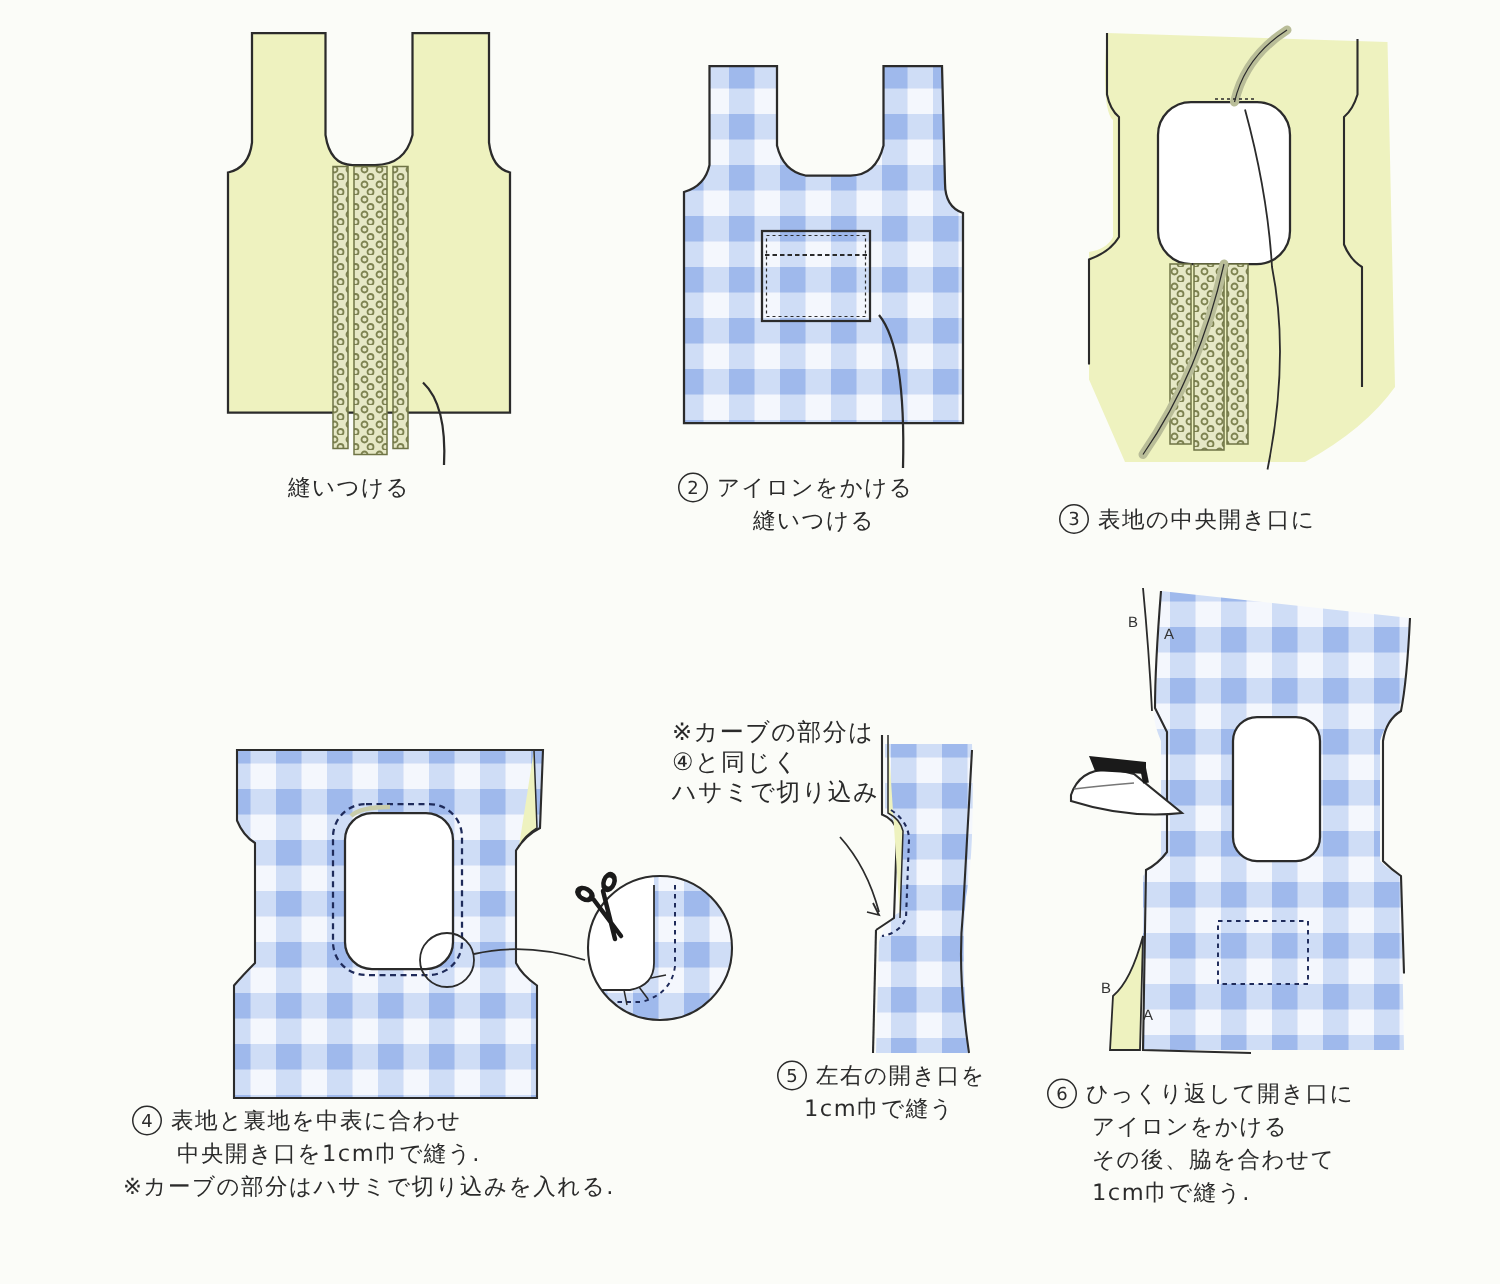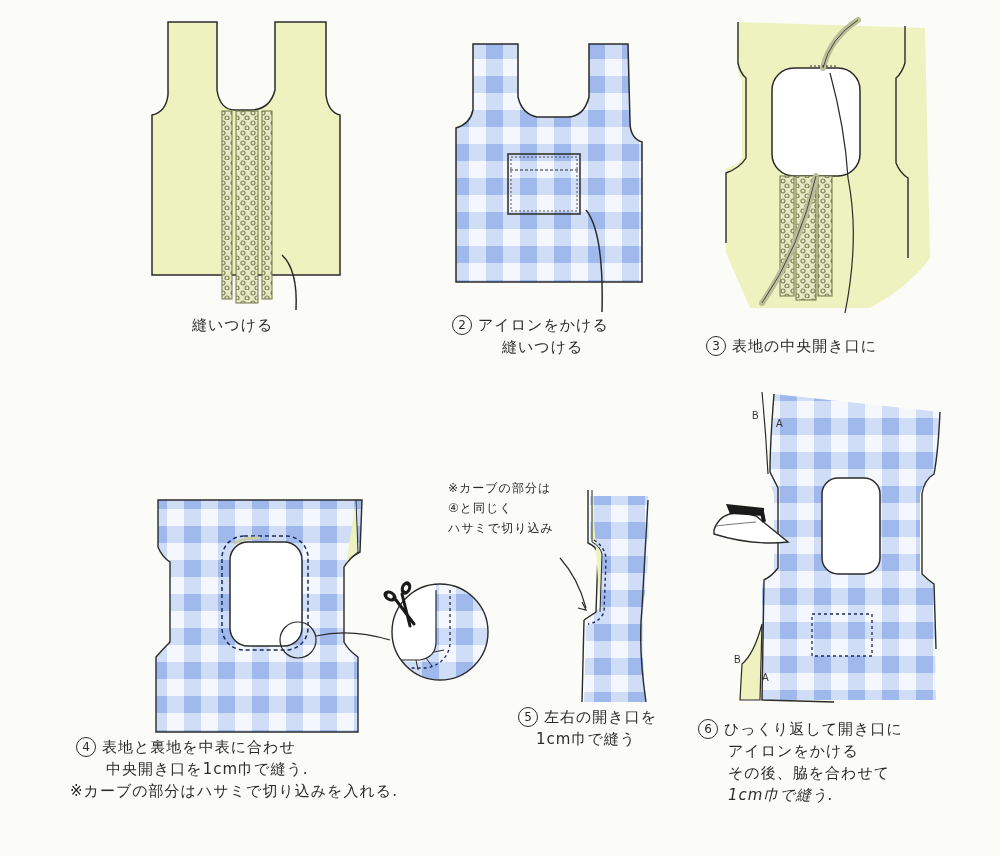--- a/index.html
+++ b/index.html
@@ -17,21 +17,21 @@
     letter-spacing: 1px; white-space: nowrap;
     color: #2b2b2b;
   }
   .caption .line { display: block; }
   .num {
     display: inline-block; width: 18px; height: 18px; line-height: 18px;
     border: 1.6px solid #2b2b2b; border-radius: 50%;
     text-align: center; font-size: 12px; margin-right: 6px; vertical-align: 1px;
     letter-spacing: 0;
   }
-  .note { position: absolute; font-size: 12px; line-height: 20px; letter-spacing: 1px; white-space: nowrap; }
+  .note { position: absolute; font-size: 16px; line-height: 20px; letter-spacing: 1px; white-space: nowrap; }
   .lbl { position: absolute; font-size: 10px; color: #333; font-family: "Liberation Sans", sans-serif; }
 </style>
 </head>
 <body>
 
 <svg width="0" height="0" style="position:absolute">
   <defs>
     <pattern id="gingham" width="34" height="34" patternUnits="userSpaceOnUse">
       <rect width="34" height="34" fill="#f4f7fd"></rect>
       <rect x="0" y="0" width="17" height="34" fill="#c9d8f5" opacity="0.85"></rect>
@@ -118,21 +118,21 @@
     </g>
     <g transform="translate(252,112)">
       <ellipse cx="-12" cy="-8" rx="7" ry="5" fill="#1a1a1a" transform="rotate(30 -12 -8)"></ellipse>
       <ellipse cx="4" cy="-16" rx="5" ry="7" fill="#1a1a1a" transform="rotate(20 4 -16)"></ellipse>
       <ellipse cx="-12" cy="-8" rx="3" ry="2" fill="#fbfcf8" transform="rotate(30 -12 -8)"></ellipse>
       <ellipse cx="4" cy="-16" rx="2" ry="3" fill="#fbfcf8" transform="rotate(20 4 -16)"></ellipse>
       <path d="M-6,-4 L12,20 M0,-10 L8,22" stroke="#1a1a1a" stroke-width="3" stroke-linecap="round"></path>
     </g>
   </svg>
 </div>
-<div class="caption" style="left:76px;top:736px;">
+<div class="caption" style="left:88px;top:736px;">
   <span class="line"><span class="num">4</span><span>表地と裏地を中表に合わせ</span></span>
   <span class="line" style="padding-left:30px;">中央開き口を1cm巾で縫う.</span>
   <span class="line" style="margin-left:-6px;">※カーブの部分はハサミで切り込みを入れる.</span>
 </div>
 
 <div class="note" style="left:448px;top:478px;">
   <span style="display:block">※カーブの部分は</span>
   <span style="display:block">④と同じく</span>
   <span style="display:block">ハサミで切り込み</span>
 </div>
@@ -171,14 +171,14 @@
   </svg>
   <span class="lbl" style="left:40px;top:26px;">B</span>
   <span class="lbl" style="left:64px;top:34px;">A</span>
   <span class="lbl" style="left:22px;top:270px;">B</span>
   <span class="lbl" style="left:50px;top:288px;">A</span>
 </div>
 <div class="caption" style="left:698px;top:718px;">
   <span class="line"><span class="num">6</span><span>ひっくり返して開き口に</span></span>
   <span class="line" style="padding-left:30px;">アイロンをかける</span>
   <span class="line" style="padding-left:30px;">その後、脇を合わせて</span>
-  <span class="line" style="padding-left:30px;font-style:italic;">1cm巾で縫う.</span>
+  <span class="line" style="padding-left:30px;">1cm巾で縫う.</span>
 </div>
 
 </body></html>

